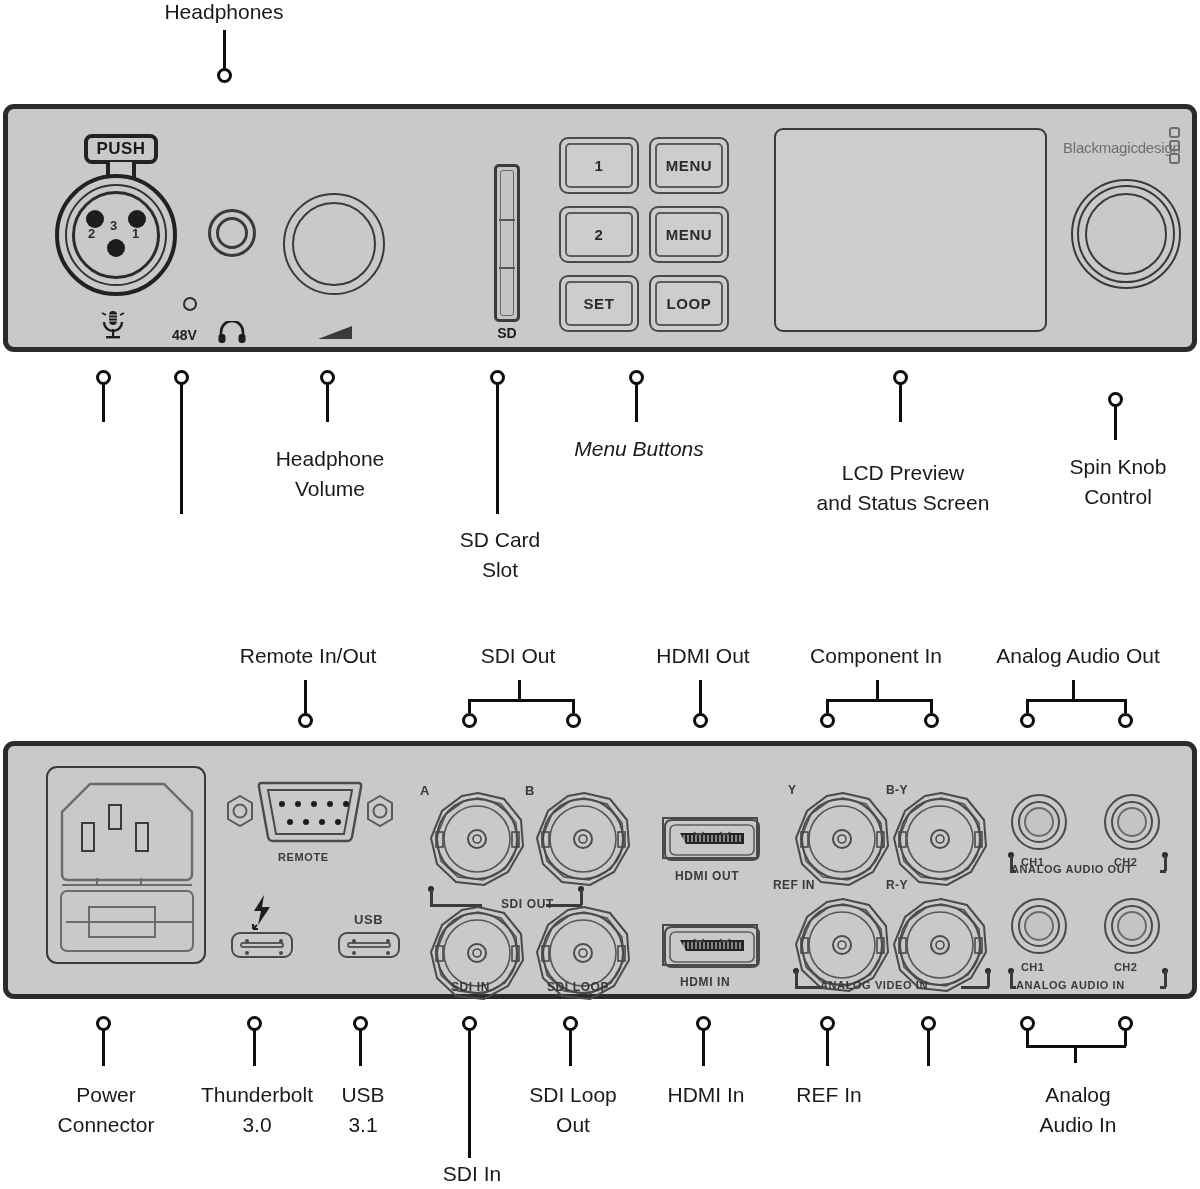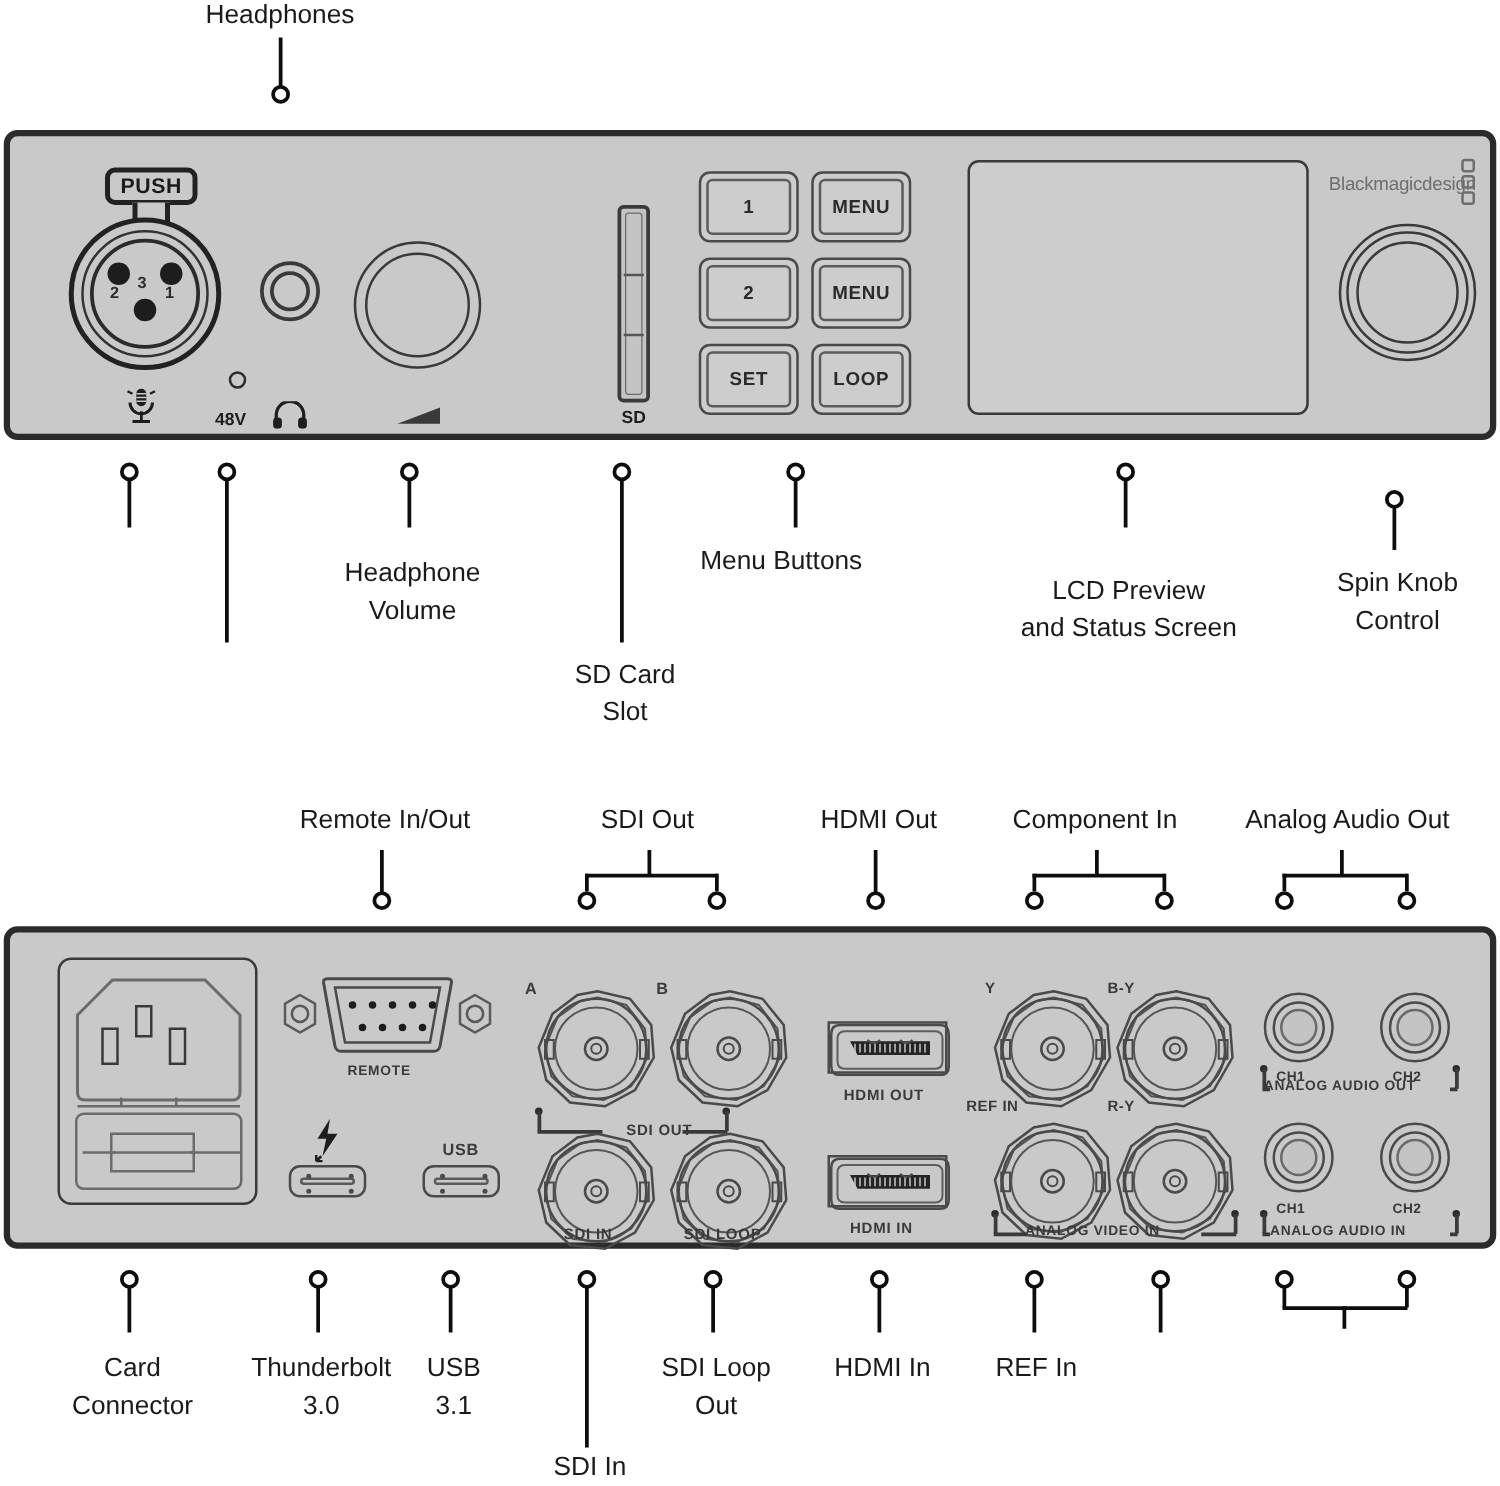--- a/index.html
+++ b/index.html
@@ -241,21 +241,21 @@
     <div class="circ" style="left:0; top:0;"></div>
     <div class="stem" style="left:6px; top:14px; height:130px;"></div>
   </div>
   <div class="callout-label" style="left:400px; top:525px; width:200px;">SD Card
 Slot</div>
 
   <div class="lead" style="left:629px; top:370px; width:20px; height:60px;">
     <div class="circ" style="left:0; top:0;"></div>
     <div class="stem" style="left:6px; top:14px; height:38px;"></div>
   </div>
-  <div class="callout-label" style="left:525px; top:434px; width:200px;">Menu Buttons</div>
+  <div class="callout-label" style="left:539px; top:434px; width:200px;font-style:italic;">Menu Buttons</div>
 
   <div class="lead" style="left:893px; top:370px; width:20px; height:60px;">
     <div class="circ" style="left:0; top:0;"></div>
     <div class="stem" style="left:6px; top:14px; height:38px;"></div>
   </div>
   <div class="callout-label" style="left:783px; top:458px; width:240px;">LCD Preview
 and Status Screen</div>
 
   <div class="lead" style="left:1108px; top:392px; width:20px; height:60px;">
     <div class="circ" style="left:0; top:0;"></div>
@@ -557,21 +557,21 @@
       <div class="h" style="left:2px; top:18px; width:6px;"></div>
       <div class="h" style="left:152px; top:18px; width:6px;"></div>
     </div>
     <div class="silk" style="left:1008px; top:233px; font-size:11px;">ANALOG AUDIO IN</div>
   </div>
 
   <div class="lead" style="left:96px; top:1016px; width:20px; height:56px;">
     <div class="circ" style="left:0; top:0;"></div>
     <div class="stem" style="left:6px; top:14px; height:36px;"></div>
   </div>
-  <div class="callout-label" style="left:6px; top:1080px; width:200px;">Card
+  <div class="callout-label" style="left:6px; top:1080px; width:200px;">Power
 Connector</div>
 
   <div class="lead" style="left:247px; top:1016px; width:20px; height:56px;">
     <div class="circ" style="left:0; top:0;"></div>
     <div class="stem" style="left:6px; top:14px; height:36px;"></div>
   </div>
   <div class="callout-label" style="left:157px; top:1080px; width:200px;">Thunderbolt
 3.0</div>
 
   <div class="lead" style="left:353px; top:1016px; width:20px; height:56px;">
@@ -612,14 +612,16 @@
   </div>
 
   <div class="lead" style="left:1020px; top:1016px; width:116px; height:52px;">
     <div class="circ" style="left:0; top:0;"></div>
     <div class="circ" style="left:98px; top:0;"></div>
     <div class="stem" style="left:6px; top:14px; height:16px;"></div>
     <div class="stem" style="left:104px; top:14px; height:16px;"></div>
     <div class="bar" style="left:6px; top:29px; width:100px;"></div>
     <div class="stem" style="left:54px; top:29px; height:18px;"></div>
   </div>
+  <div class="callout-label" style="left:988px; top:1080px; width:180px;">Analog
+Audio In</div>
 
 </div>
 
 </body></html>

